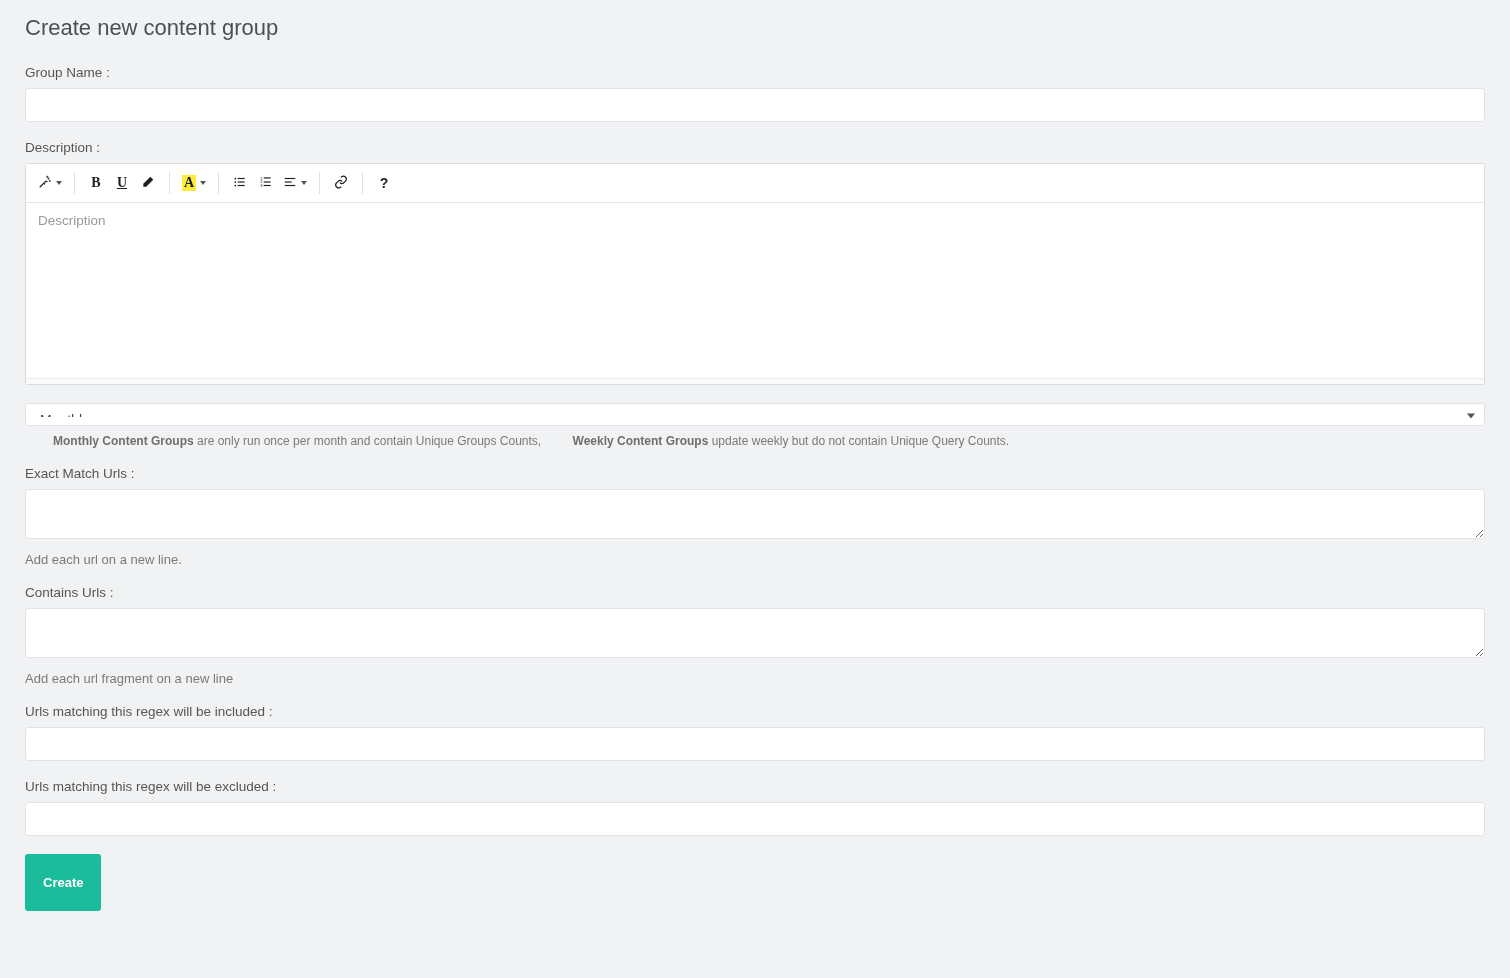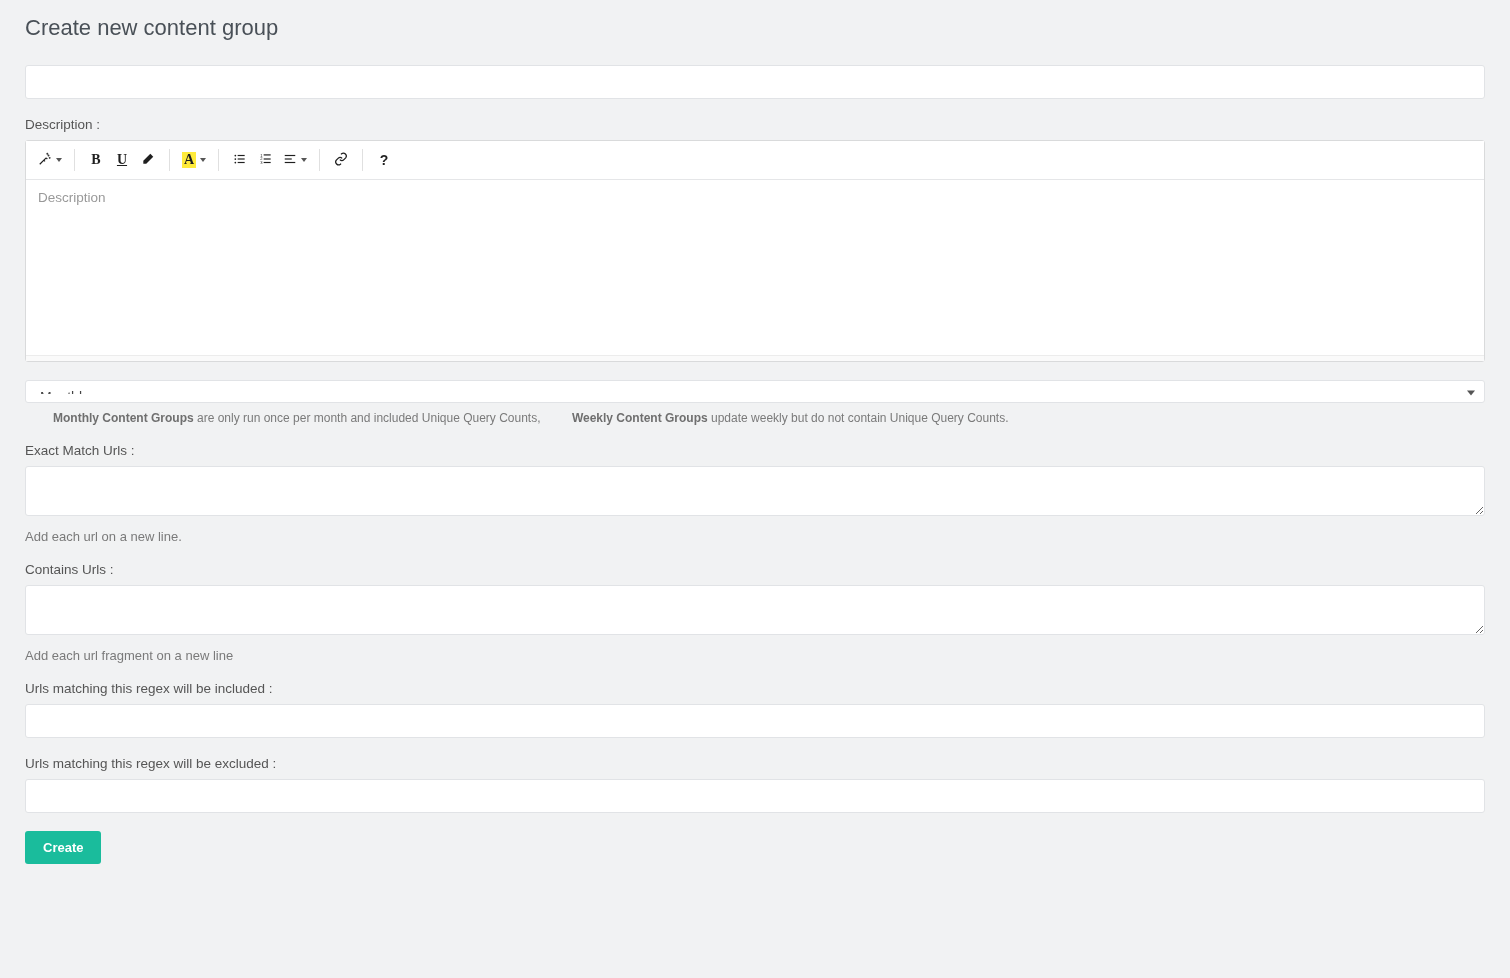--- a/index.html
+++ b/index.html
@@ -145,40 +145,41 @@
       border-left: 4px solid transparent;
       border-right: 4px solid transparent;
       border-top: 5px solid #555;
       pointer-events: none;
     }
     
     .btn-create {
       background: #1abc9c;
       color: #fff;
       border: none;
-      padding: 9px 18px;
+      padding: 21px 18px;
       border-radius: 3px;
       font-size: 13px;
       font-weight: 600;
       cursor: pointer;
     }
     
     .serif-bold { font-family: Georgia, 'Times New Roman', serif; font-weight: bold; font-size: 14px; }
     .serif-u { font-family: Georgia, 'Times New Roman', serif; text-decoration: underline; font-size: 14px; font-weight: bold;}
     .serif-a { font-family: Georgia, 'Times New Roman', serif; font-weight: bold; font-size: 14px;}
   </style>
 </head>
 <body>
 
 
 
 <h1 class="page-title">Create new content group</h1>
 
 
 <div class="form-group">
+  <label class="form-label">Group Name :</label>
   <input type="text" class="form-input" value="" style="">
 </div>
 
 
 <div class="form-group">
   <label class="form-label">Description :</label>
   <div class="editor-wrapper">
     <div class="editor-toolbar">
       <div class="toolbar-group">
         <button class="toolbar-btn">
@@ -278,21 +279,21 @@
 
 
 <div class="form-group">
   <div class="select-wrapper">
     <select class="form-input">
       <option>Monthly</option>
     </select>
     <span class="select-caret"></span>
   </div>
   <div class="help-text-small">
-    <strong>Monthly Content Groups</strong><span> are only run once per month and included Unique Query Counts, </span><strong>Weekly Content Groups</strong><span> update weekly but do not contain Unique Query Counts.</span>
+    <strong>Monthly Content Groups</strong><span> are only run once per month and contain Unique Groups Counts, </span><strong>Weekly Content Groups</strong><span> update weekly but do not contain Unique Query Counts.</span>
   </div>
 </div>
 
 
 <div class="form-group">
   <label class="form-label">Exact Match Urls :</label>
   <textarea class="form-input" rows="2" value="" style=""></textarea>
   <div class="help-text">Add each url on a new line.</div>
 </div>
 

